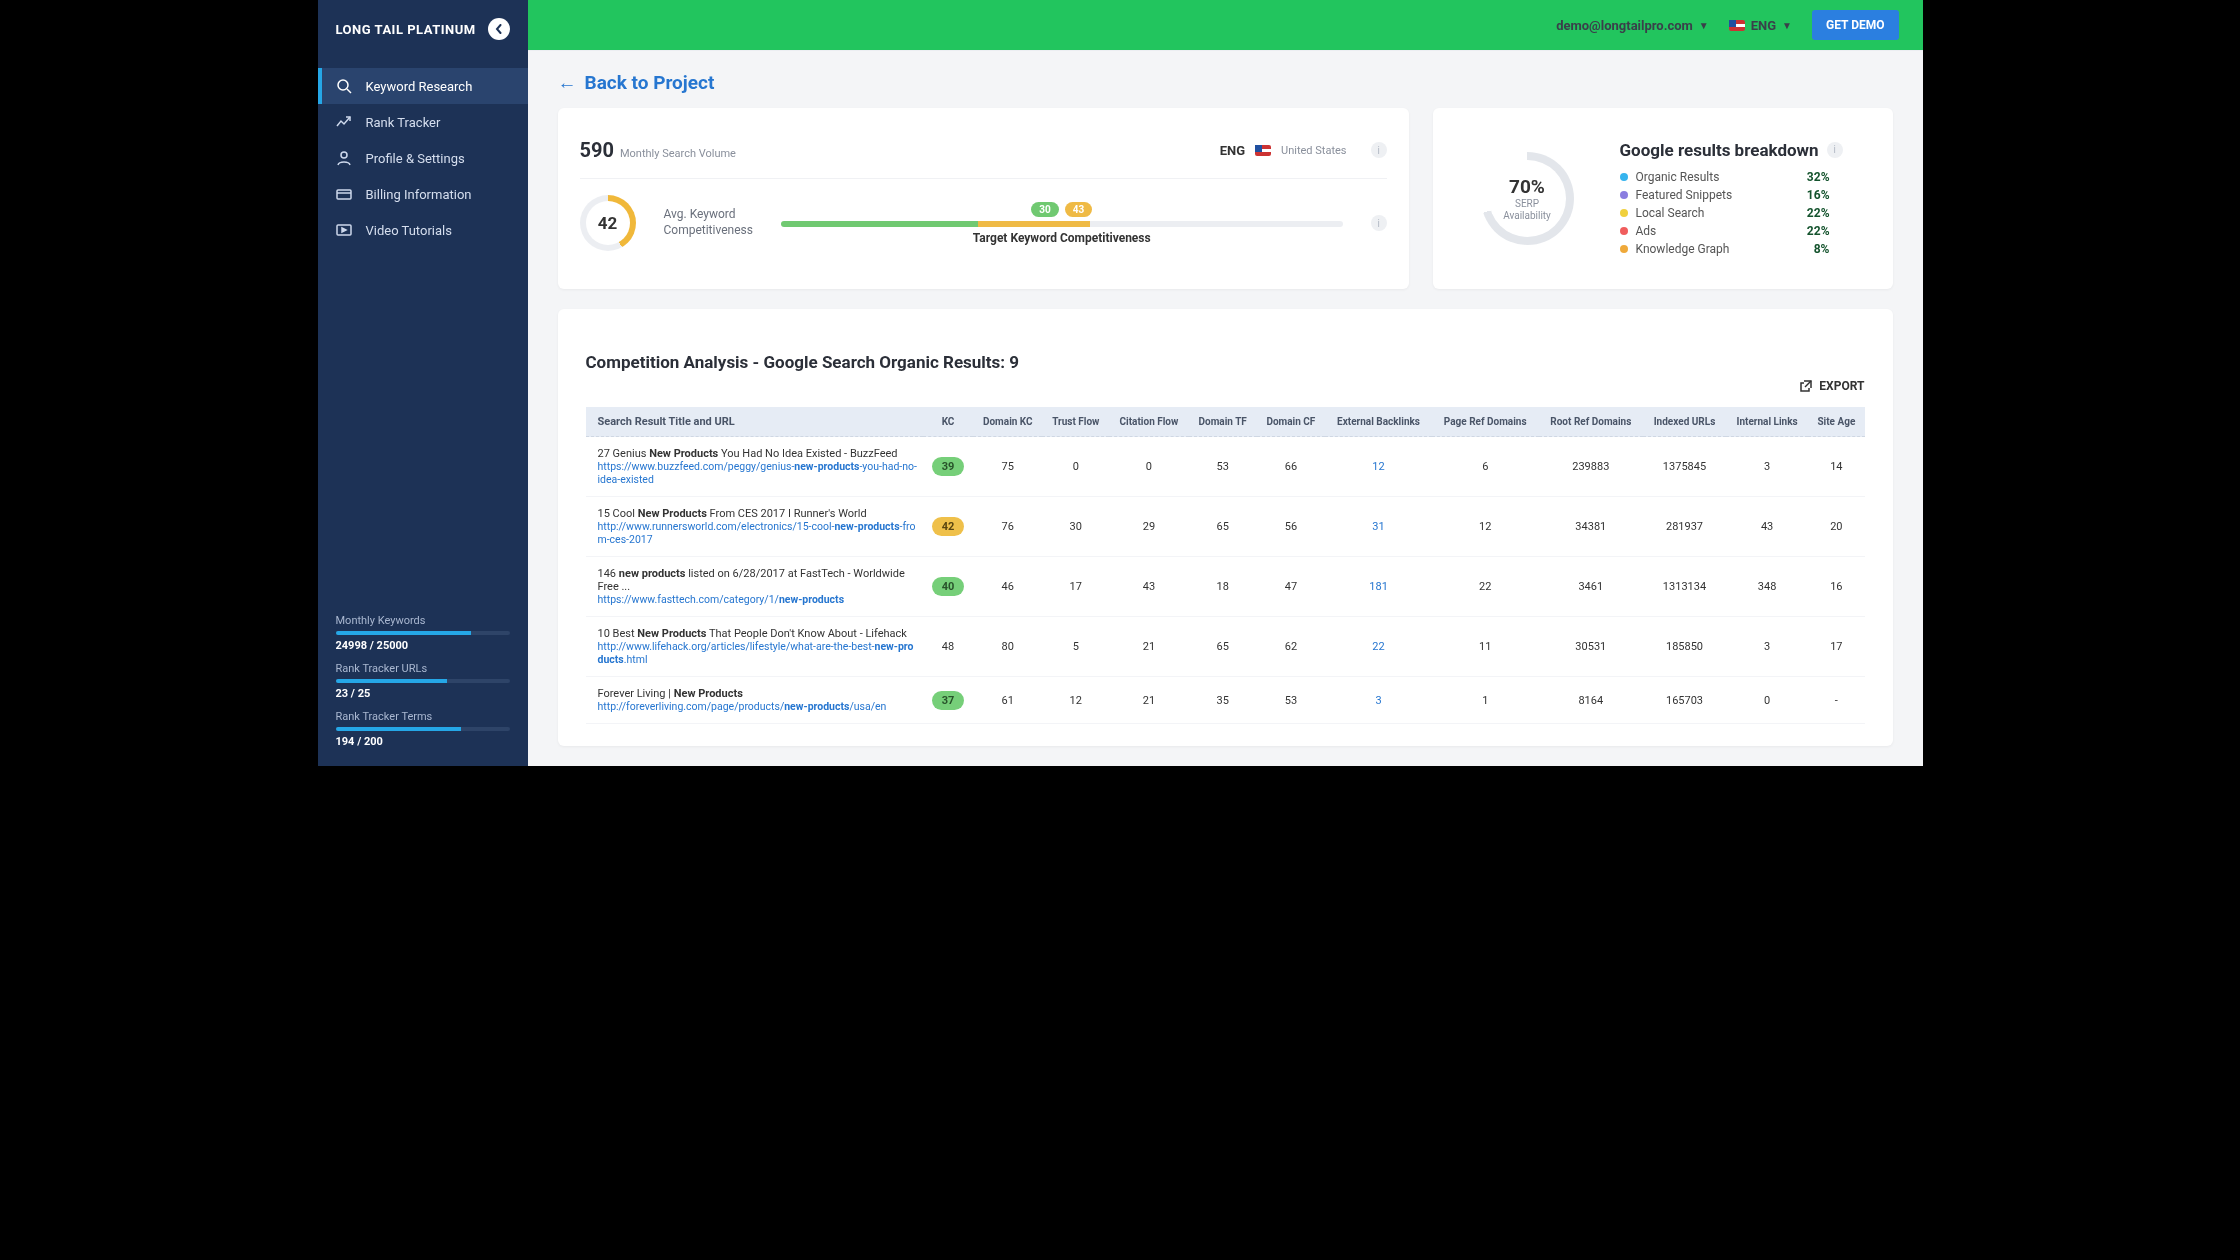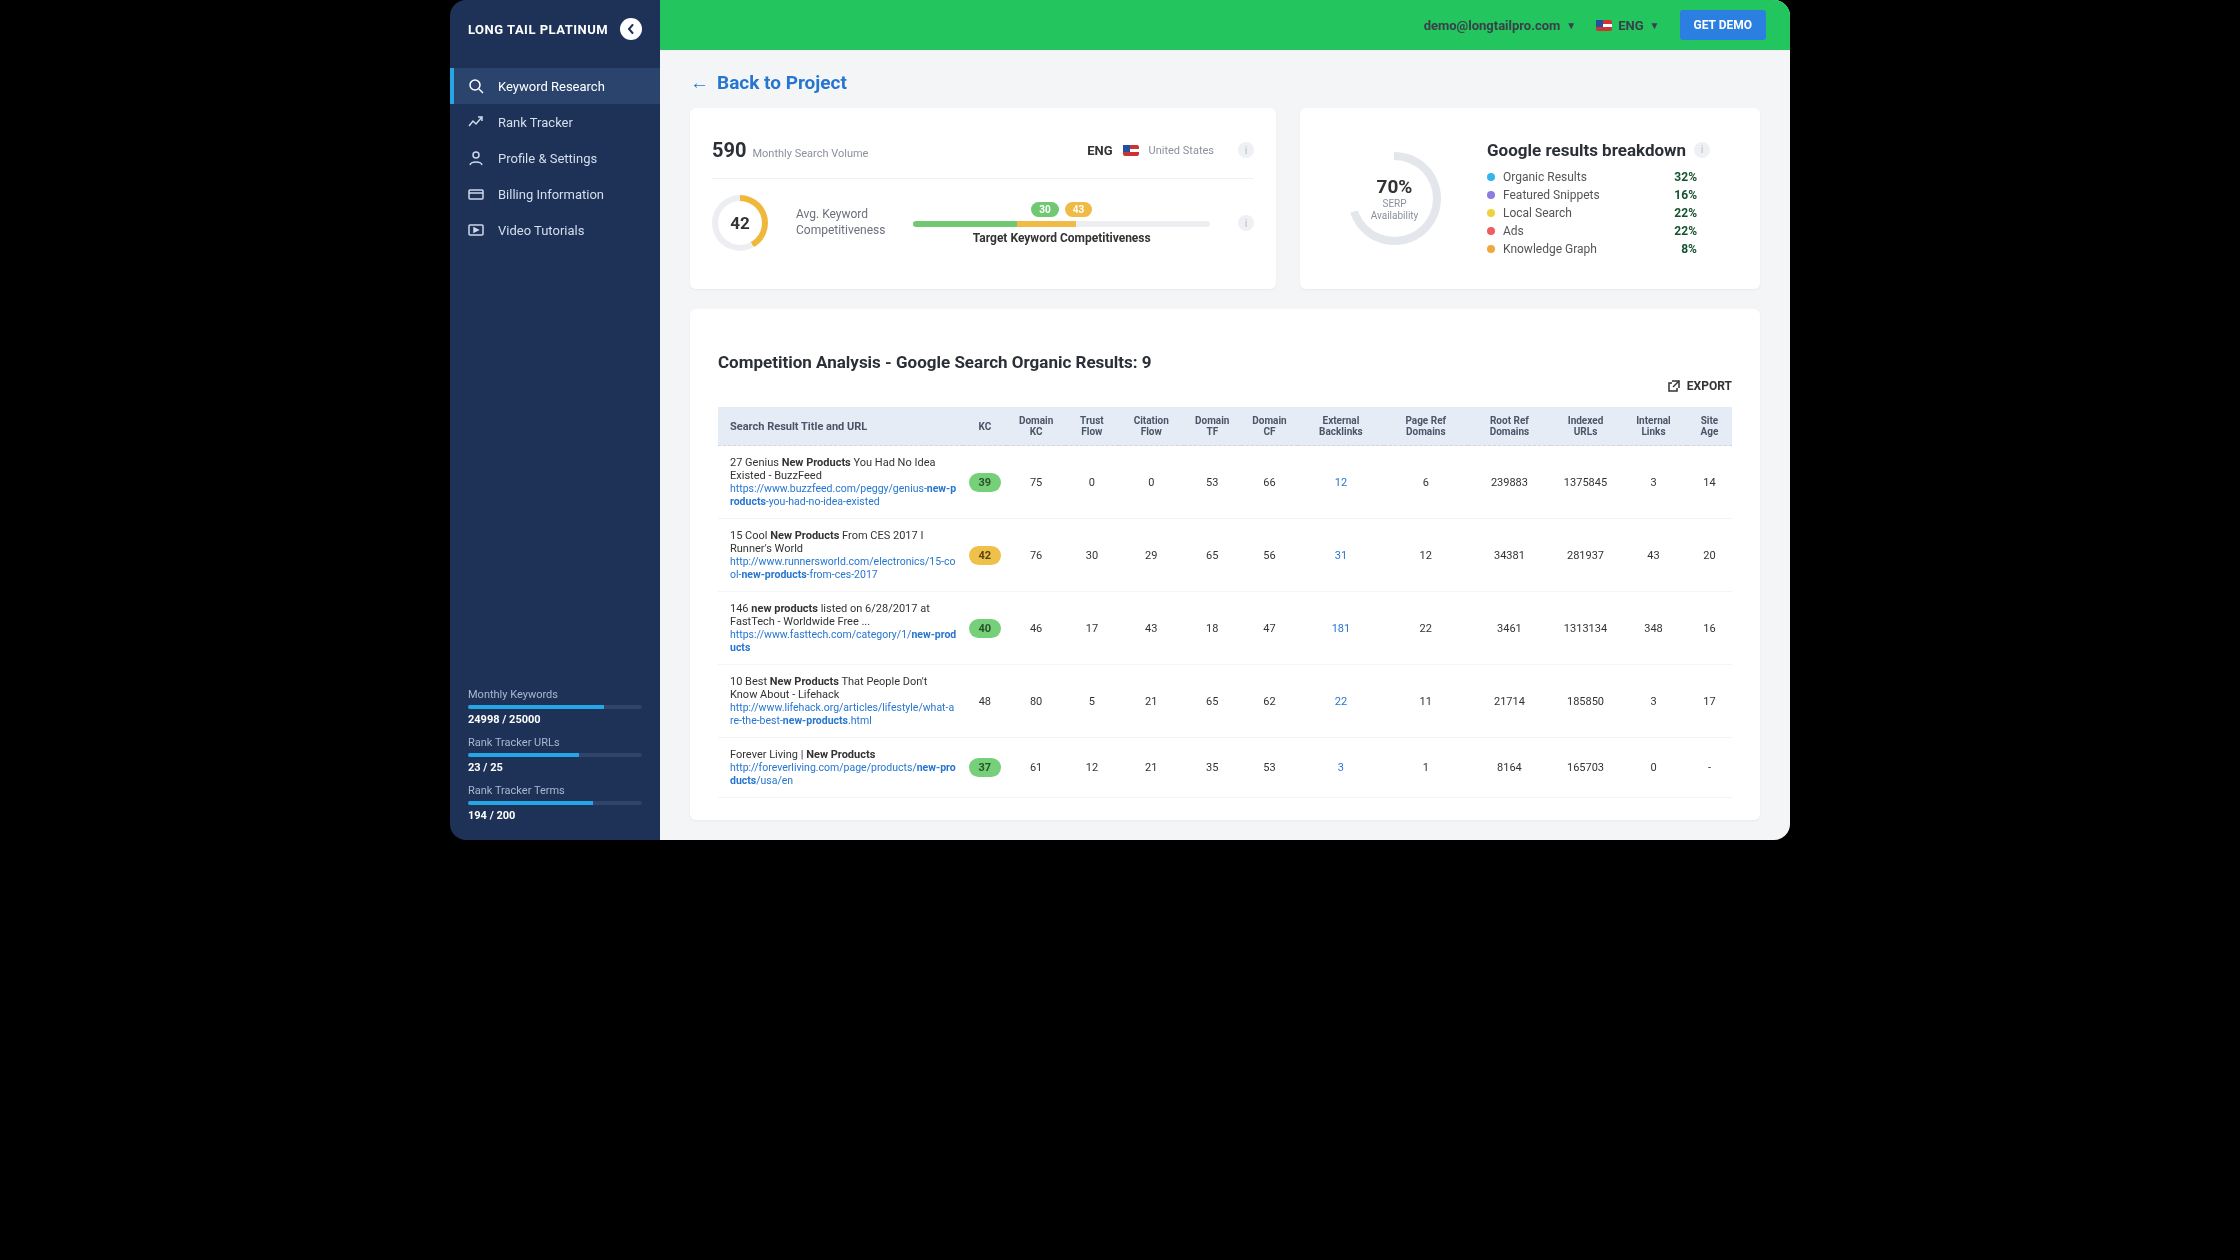--- a/index.html
+++ b/index.html
@@ -1,17 +1,17 @@
 <!DOCTYPE html>
 <html><head>
 <meta charset="utf-8">
 <style>
   * { box-sizing: border-box; margin: 0; padding: 0; font-family: -apple-system, BlinkMacSystemFont, "Segoe UI", Roboto, Arial, sans-serif; }
   body { background:#000; display:flex; justify-content:center; padding:0; }
-  .app { width:1340px; background:#000; display:flex; border-radius:16px; overflow:hidden; box-shadow:0 10px 40px rgba(0,0,0,.5); }
+  .app { width:1605px; background:#000; display:flex; border-radius:0; overflow:hidden; box-shadow:0 10px 40px rgba(0,0,0,.5); }
 
   
   .sidebar { width:210px; background:#1d3256; color:#fff; display:flex; flex-direction:column; padding:18px 0; }
   .brand-row { display:flex; align-items:center; justify-content:space-between; padding:0 18px 18px 18px; }
   .brand { font-weight:700; letter-spacing:.5px; font-size:13px; }
   .collapse-btn { width:22px; height:22px; border-radius:50%; background:#fff; color:#1d3256; display:flex; align-items:center; justify-content:center; font-size:12px; cursor:pointer; }
   .nav { margin-top:10px; }
   .nav-item { display:flex; align-items:center; gap:14px; padding:10px 18px; font-size:13px; color:#d5deee; cursor:pointer; }
   .nav-item.active { background:#2a446e; border-left:4px solid #25a7e7; padding-left:14px; color:#fff; }
   .nav-icon { width:16px; height:16px; display:flex; align-items:center; justify-content:center; }
@@ -406,21 +406,21 @@
       <div class="r-url">http://www.lifehack.org/articles/lifestyle/what-are-the-best-<b>new-products</b>.html</div>
     </td>
     <td>48</td>
     <td>80</td>
     <td>5</td>
     <td>21</td>
     <td>65</td>
     <td>62</td>
     <td><span class="ext-link">22</span></td>
     <td>11</td>
-    <td>21714</td>
+    <td>30531</td>
     <td>185850</td>
     <td>3</td>
     <td>17</td>
               </tr>
               <tr>
     <td>
       <div class="r-title">Forever Living | <b>New Products</b></div>
       <div class="r-url">http://foreverliving.com/page/products/<b>new-products</b>/usa/en</div>
     </td>
     <td><span class="kc-pill kc-green">37</span></td>

